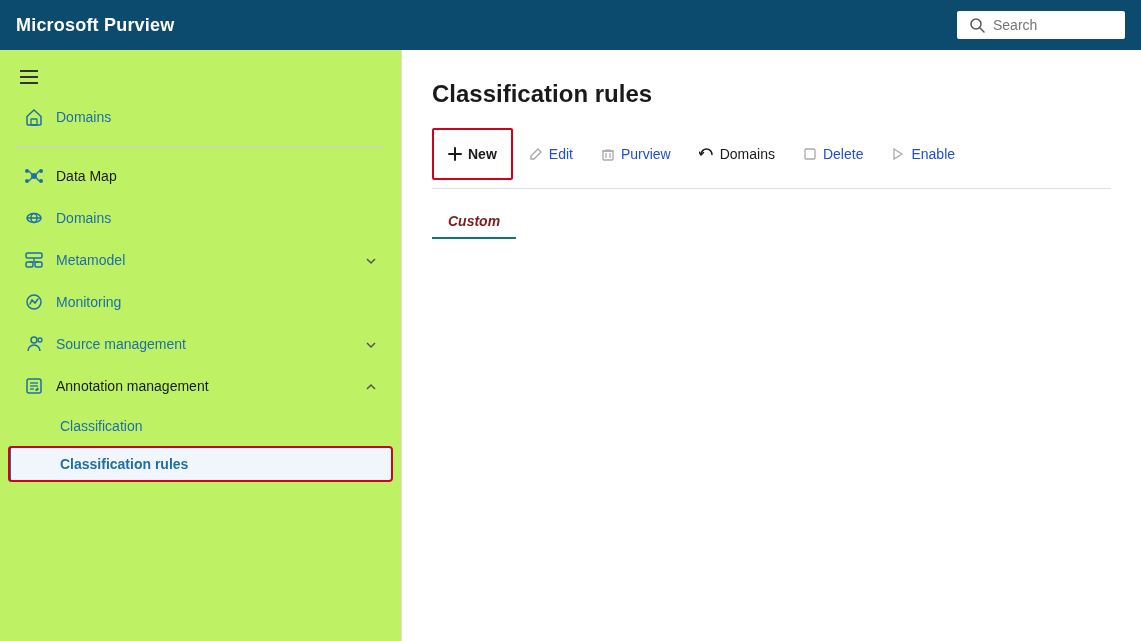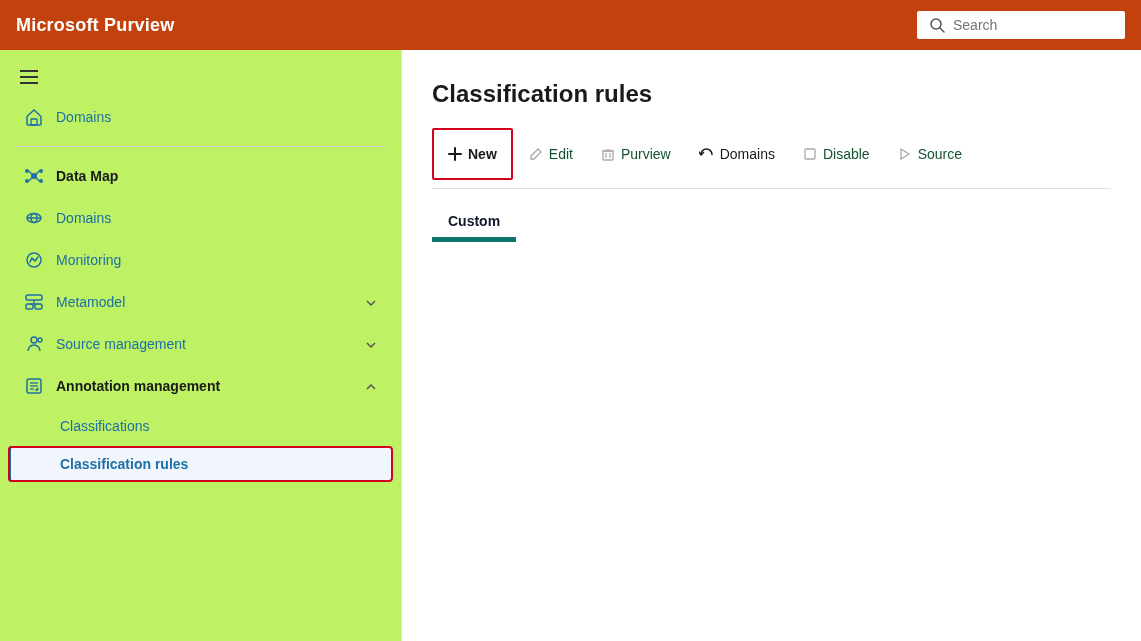--- a/index.html
+++ b/index.html
@@ -1,40 +1,40 @@
 <!DOCTYPE html>
 <html><head>
   <meta charset="utf-8">
   <style>
     * { margin: 0; padding: 0; box-sizing: border-box; }
     body { font-family: 'Segoe UI', Arial, sans-serif; font-size: 14px; background: #f3f2f1; width: 1141px; height: 641px; overflow: hidden; display: flex; flex-direction: column; }
 
     
     .topbar {
-      background: #c2410c;
+      background: #0c4a6e;
       height: 50px;
       display: flex;
       align-items: center;
       justify-content: space-between;
       padding: 0 16px;
       flex-shrink: 0;
     }
     .topbar-title {
       color: #ffffff;
       font-size: 18px;
       font-weight: 600;
       letter-spacing: 0.2px;
     }
     .search-box {
       display: flex;
       align-items: center;
       background: #ffffff;
       border-radius: 2px;
       padding: 6px 12px;
-      width: 208px;
+      width: 168px;
       gap: 8px;
       cursor: text;
     }
     .search-box input {
       border: none;
       outline: none;
       font-size: 14px;
       color: #333;
       width: 100%;
       background: transparent;
@@ -81,21 +81,21 @@
       align-items: center;
       gap: 12px;
       padding: 10px 16px;
       cursor: pointer;
       color: #1e6fa5;
       font-size: 14px;
       border-radius: 4px;
       margin: 1px 8px;
     }
     .sidebar-item.section-header {
-      font-weight: 700;
+      font-weight: 400;
       color: #1a1a1a;
     }
     .sidebar-item.section-header .item-label { color: #1a1a1a; }
     .sidebar-item .item-label { color: #1e6fa5; }
     .sidebar-item.section-header .item-label { color: #1a1a1a; }
     .sidebar-divider { height: 1px; background: #d0d0d0; margin: 8px 16px; }
     .sidebar-sub-item {
       display: flex;
       align-items: center;
       padding: 10px 16px 10px 52px;
@@ -156,41 +156,42 @@
       font-size: 14px;
       color: #1a1a1a;
       border-radius: 2px;
     }
     .toolbar-btn.new-btn {
       border: 2px solid #d0021b;
       padding: 16px 14px;
       font-weight: 600;
     }
     .toolbar-btn.disabled {
-      color: #14532d;
+      color: #1d4ed8;
       cursor: default;
     }
 
     
     .tab-bar {
       display: flex;
       gap: 0;
       margin-bottom: 0;
     }
     .tab {
       padding: 8px 16px;
       cursor: pointer;
       font-size: 14px;
       color: #555;
       border-bottom: 3px solid transparent;
     }
     .tab.active {
-      color: #0f172a;
-      border-bottom: 5px solid #0f766e;
+      color: #7f1d1d;
+      border-bottom: 2px solid #0f766e;
       font-weight: 600;
+      font-style: italic;
     }
 
     
     svg { display: inline-block; vertical-align: middle; }
   </style>
 </head>
 <body>
 
 <div class="topbar">
   <span class="topbar-title">Microsoft Purview</span>
@@ -244,44 +245,44 @@
         <ellipse cx="10" cy="10" rx="7" ry="4.5" stroke="#1e6fa5" stroke-width="1.5"></ellipse>
         <ellipse cx="10" cy="10" rx="3" ry="4.5" stroke="#1e6fa5" stroke-width="1.5"></ellipse>
         <line x1="3" y1="10" x2="17" y2="10" stroke="#1e6fa5" stroke-width="1.5"></line>
       </svg>
       <span class="item-label">Domains</span>
     </div>
 
 
     <div class="sidebar-item">
       <svg class="sidebar-icon" viewBox="0 0 20 20" fill="none">
-        <circle cx="10" cy="10" r="7" stroke="#1e6fa5" stroke-width="1.5"></circle>
-        <polyline points="6,12 8,8 11,11 14,7" stroke="#1e6fa5" stroke-width="1.5" fill="none" stroke-linecap="round"></polyline>
-      </svg>
-      <span class="item-label">Monitoring</span>
-    </div>
-
-    <div class="sidebar-item">
-      <svg class="sidebar-icon" viewBox="0 0 20 20" fill="none">
         <rect x="2" y="3" width="16" height="5" rx="1.5" stroke="#1e6fa5" stroke-width="1.5"></rect>
         <rect x="2" y="12" width="7" height="5" rx="1.5" stroke="#1e6fa5" stroke-width="1.5"></rect>
         <rect x="11" y="12" width="7" height="5" rx="1.5" stroke="#1e6fa5" stroke-width="1.5"></rect>
         <line x1="10" y1="8" x2="10" y2="12" stroke="#1e6fa5" stroke-width="1.3"></line>
         <line x1="5.5" y1="12" x2="14.5" y2="12" stroke="#1e6fa5" stroke-width="1.3"></line>
       </svg>
       <span class="item-label">Metamodel</span>
       <span class="chevron-icon">
         <svg width="12" height="12" viewBox="0 0 12 12">
             <polyline points="2,4 6,8 10,4" stroke="#555" stroke-width="1.5" fill="none"></polyline>
           </svg>
       </span>
     </div>
 
     <div class="sidebar-item">
       <svg class="sidebar-icon" viewBox="0 0 20 20" fill="none">
+        <circle cx="10" cy="10" r="7" stroke="#1e6fa5" stroke-width="1.5"></circle>
+        <polyline points="6,12 8,8 11,11 14,7" stroke="#1e6fa5" stroke-width="1.5" fill="none" stroke-linecap="round"></polyline>
+      </svg>
+      <span class="item-label">Monitoring</span>
+    </div>
+
+    <div class="sidebar-item">
+      <svg class="sidebar-icon" viewBox="0 0 20 20" fill="none">
         <circle cx="10" cy="6" r="3" stroke="#1e6fa5" stroke-width="1.5"></circle>
         <path d="M4 17c0-3.3 2.7-6 6-6s6 2.7 6 6" stroke="#1e6fa5" stroke-width="1.5"></path>
         <circle cx="16" cy="6" r="2" stroke="#1e6fa5" stroke-width="1.3"></circle>
       </svg>
       <span class="item-label">Source management</span>
       <span class="chevron-icon">
         <svg width="12" height="12" viewBox="0 0 12 12">
             <polyline points="2,4 6,8 10,4" stroke="#555" stroke-width="1.5" fill="none"></polyline>
           </svg>
       </span>
@@ -297,21 +298,21 @@
       </svg>
       <span class="item-label">Annotation management</span>
       <span class="chevron-icon">
         <svg width="12" height="12" viewBox="0 0 12 12">
             <polyline points="2,8 6,4 10,8" stroke="#555" stroke-width="1.5" fill="none"></polyline>
           </svg>
       </span>
     </div>
 
     <div class="sidebar-sub-item">
-      <span>Classifications</span>
+      <span>Classification</span>
     </div>
 
     <div class="sidebar-sub-item active active-container" style="outline: 2px solid #d0021b; outline-offset: -2px;">
       <span>Classification rules</span>
     </div>
 
   </div>
 
   <div class="content-area">
     <div class="content-inner">
@@ -350,28 +351,28 @@
             <path d="M13 7.5A5.5 5.5 0 102 7.5" stroke="#1a1a1a" stroke-width="1.5" stroke-linecap="round"></path>
             <polyline points="0,5 2,8 4.5,5.5" stroke="#1a1a1a" stroke-width="1.5" fill="none" stroke-linecap="round" stroke-linejoin="round"></polyline>
           </svg>
           <span>Domains</span>
         </button>
 
         <button class="toolbar-btn disabled">
           <svg width="14" height="14" viewBox="0 0 14 14" fill="none">
             <rect x="2" y="2" width="10" height="10" rx="1" stroke="#aaa" stroke-width="1.3"></rect>
           </svg>
-          <span>Disable</span>
+          <span>Delete</span>
         </button>
 
         <button class="toolbar-btn disabled">
           <svg width="14" height="14" viewBox="0 0 14 14" fill="none">
             <polygon points="3,2 11,7 3,12" stroke="#aaa" stroke-width="1.3" fill="none"></polygon>
           </svg>
-          <span>Source</span>
+          <span>Enable</span>
         </button>
       </div>
 
       <div class="tab-bar">
         <div class="tab active">
           <span>Custom</span>
         </div>
       </div>
 
     </div>

